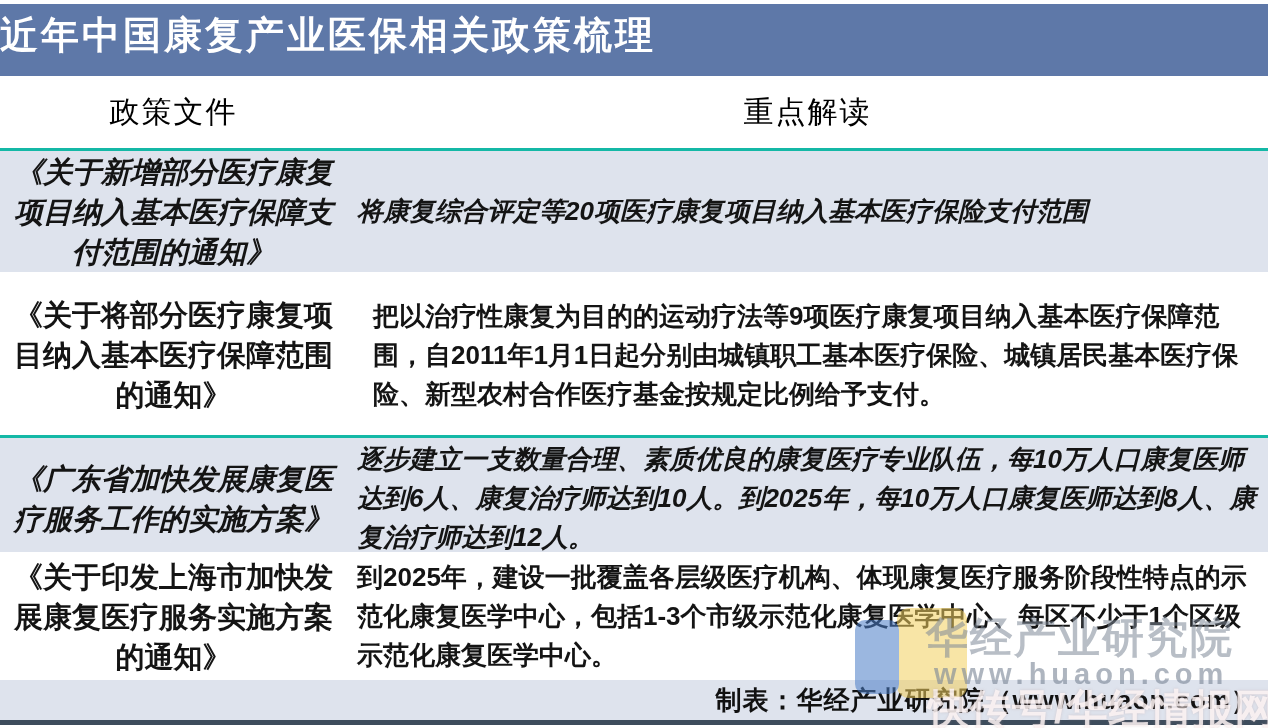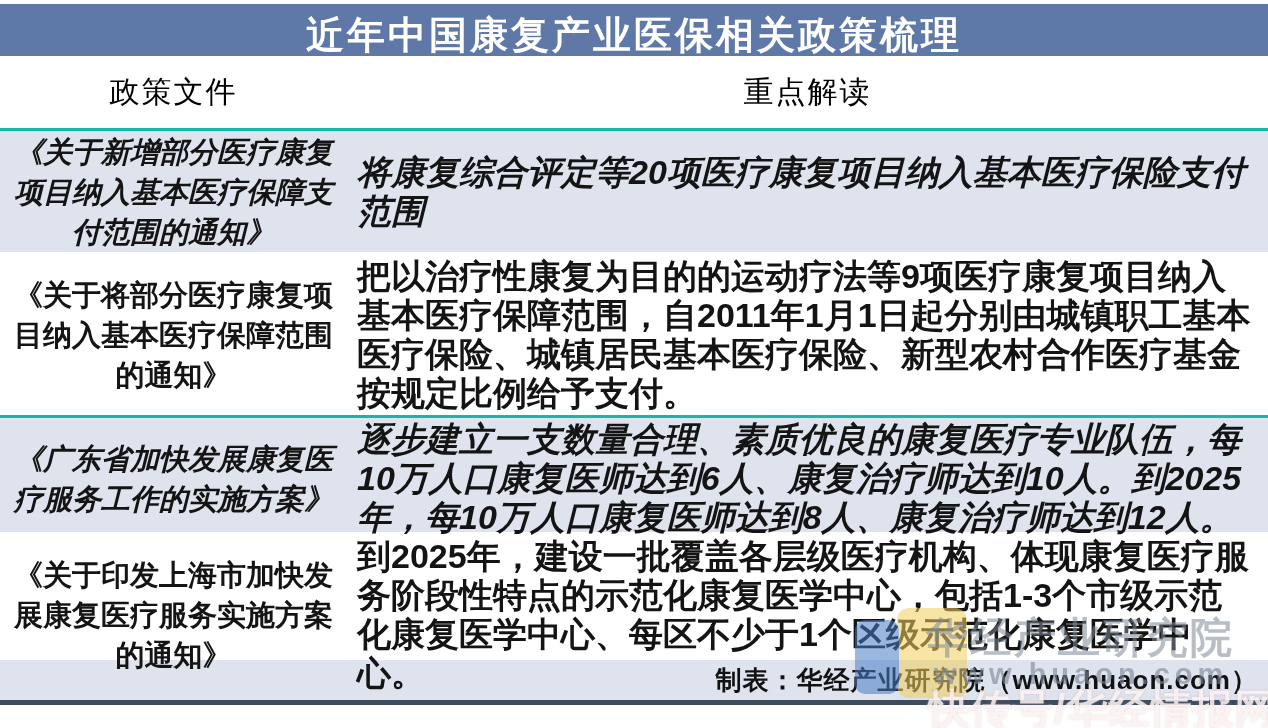--- a/index.html
+++ b/index.html
@@ -7,63 +7,63 @@
     position:relative;
     width:1268px;height:728px;
     margin:0 auto;
     background:#ffffff;
     overflow:hidden;
     font-family:"Liberation Sans","DejaVu Sans",sans-serif;
     color:#111;
   }
   .title-bar{
     margin-top:4px;
-    height:52px;
+    height:72px;
     background:var(--title-bar,#5e78a8);
     color:#ffffff;
     font-size:38px;
     font-weight:700;
     letter-spacing:3px;
     line-height:62px;
-    text-align:center;
+    text-align:left;
   }
   .grid-row{
     display:grid;
     grid-template-columns:347px 1fr;
     box-sizing:border-box;
   }
   .header-row{height:72px;background:#ffffff;}
   .header-cell{
     display:flex;align-items:center;justify-content:center;
     font-size:30px;font-weight:400;color:#000;
     letter-spacing:2px;
   }
   .data-row{width:100%;}
   .shaded{
     background:var(--row-shaded,#dee3ed);
     border-top:3px solid #14b8a6;
     border-bottom:3px solid #ffffff;
     font-style:italic;
   }
   .row-1{height:127px;}
-  .row-2{height:160px;}
+  .row-2{height:160px;gap:16px;}
   .row-3{height:120px;}
   .row-4{height:123px;}
   .cell-policy{
     display:flex;align-items:center;justify-content:center;
     text-align:center;
     padding:0 5px;
     font-size:29px;line-height:40px;font-weight:600;
     color:#141414;
   }
   .cell-interp{
     display:flex;align-items:center;
     text-align:left;
     padding:2px 12px 2px 10px;
-    font-size:34px;line-height:39px;font-weight:600;
+    font-size:26px;line-height:39px;font-weight:600;
     color:#141414;
   }
   .footer-row{
     height:42px;
     background:var(--row-shaded,#dee3ed);
     border-top:2px solid #ffffff;
     box-sizing:border-box;
     display:flex;align-items:center;justify-content:flex-end;
     padding-right:10px;
     font-size:26px;font-weight:700;color:#111;

